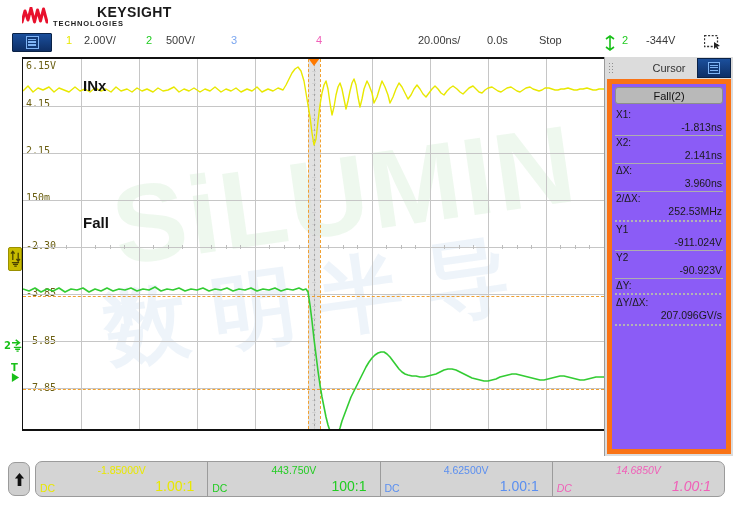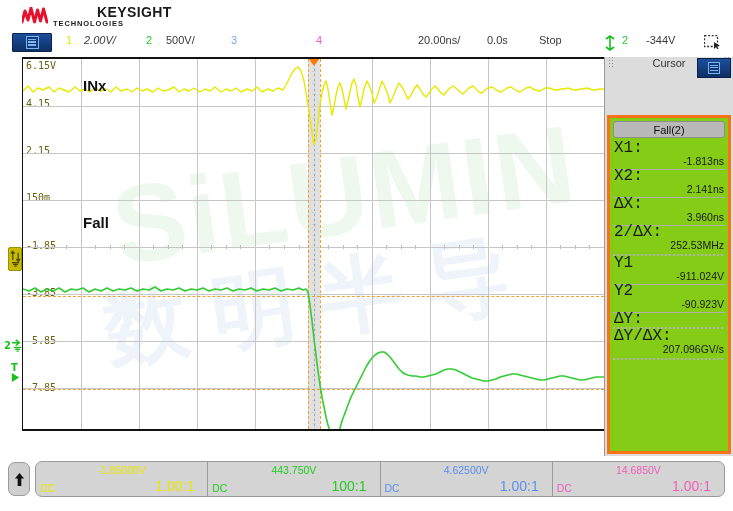--- a/index.html
+++ b/index.html
@@ -71,51 +71,51 @@
   .chmark1 { left:8px; width:14px; height:24px; background:#c8bb00; border:1px solid #9a9000; border-radius:2px;
              display:flex; align-items:center; justify-content:center; }
   .chmark2 { left:4px; color:#19c019; font-weight:bold; display:flex; align-items:center; gap:1px; }
   .trigmark { left:11px; color:#19c019; font-weight:bold; font-size:10px; }
 
   .trace-label { position:absolute; font-size:15px; font-weight:bold; color:#111; font-family:"Liberation Sans",sans-serif; }
 
   
   .side { position:absolute; left:604px; top:57px; width:129px; height:399px;
           background:#dcdcdc; border-left:1px solid #9a9a9a; }
-  .side-head { position:relative; height:22px; background:#dcdcdc; display:flex; }
+  .side-head { position:relative; height:22px; background:#dcdcdc; display:flex; align-items:center; }
   .side-title { flex:1; text-align:center; font-size:11px; color:#333; }
   .grip { width:4px; height:11px; margin:0 4px;
           background:repeating-linear-gradient(#8f8f8f 0 1px, transparent 1px 3px),
                      repeating-linear-gradient(#8f8f8f 0 1px, transparent 1px 3px);
           background-size:1px 100%, 1px 100%; background-position:0 0, 3px 0; background-repeat:no-repeat; }
   .side-menu-btn { position:absolute; right:2px; top:1px; width:34px; height:20px;
                    background:linear-gradient(#1b4f9c,#0e2f66); border:1px solid #0a2247;
                    display:flex; align-items:center; justify-content:center; }
   .side-menu-btn .glyph { width:12px; height:12px; border:1.3px solid #7fb4f5; background:#123a77; }
   .side-menu-btn .glyph i { display:block; height:1.2px; background:#7fb4f5; margin:1.5px 1.4px 0; }
   .side-body { position:absolute; left:2px; top:22px; right:2px; bottom:2px;
-               background:#84cc16; border:3px solid #f97316;margin-top:36px; }
+               background:#8b5cf6; border:5px solid #f97316; }
   .fall-btn { margin:3px 3px 4px; height:17px; background:#b9b9b9; border:1px solid #8d8d8d;
               border-radius:3px; display:flex; align-items:center; justify-content:center;
               font-size:11px; color:#111; }
   .cur-row { padding:0 4px; }
-  .cur-k { font-size:16px; color:#1a1a1a; line-height:13px;font-family:Liberation Mono, monospace; }
+  .cur-k { font-size:10px; color:#1a1a1a; line-height:13px; }
   .cur-v { font-size:10.5px; color:#1a1a1a; line-height:13px; text-align:right; padding-bottom:1px; }
   .sep { height:1px; background:#aeaeae; margin:0 3px; }
   .sep-dot { height:2px; margin:1px 3px;
              background:repeating-linear-gradient(90deg,#b3b3b3 0 2px, transparent 2px 4px); }
 
   
   .footer { position:absolute; left:0; top:456px; width:733px; height:55px; background:#fff; }
   .up-btn { position:absolute; left:8px; top:6px; width:22px; height:34px; background:#cfcfcf;
             border:1px solid #9b9b9b; border-radius:7px; display:flex; align-items:center; justify-content:center; }
   .ch-strip { position:absolute; left:35px; top:5px; width:690px; height:36px;
               background:#d4d4d4; border:1px solid #9b9b9b; border-radius:7px; display:flex; }
   .ch-box { flex:1; position:relative; border-right:1px solid #9b9b9b; }
-  .ch-box:last-child { border-right:none; }
+  .ch-box:last-child { border-right:none;font-style:italic; }
   .ch-top { position:absolute; left:0; right:0; top:2px; text-align:center; font-size:10.5px; }
   .ch-dc { position:absolute; left:4px; bottom:2px; font-size:10.5px; }
   .ch-ratio { position:absolute; right:13px; bottom:2px; font-size:14px; }
 </style>
 </head>
 <body>
 
 <div id="app">
 
   <div class="header">
@@ -132,21 +132,21 @@
 
   <div class="toolbar">
     <div class="menu-btn">
       <div class="glyph">
           <i></i>
           <i></i>
           <i></i>
         </div>
     </div>
     <div class="tb-item ch1c" style="left:66px;">1</div>
-    <div class="tb-item tb-dark" style="left:84px;font-style:italic;">2.00V/</div>
+    <div class="tb-item tb-dark" style="left:84px;">2.00V/</div>
     <div class="tb-item ch2c" style="left:146px;">2</div>
     <div class="tb-item tb-dark" style="left:166px;">500V/</div>
     <div class="tb-item ch3c" style="left:231px;">3</div>
     <div class="tb-item ch4c" style="left:316px;">4</div>
     <div class="tb-item tb-dark" style="left:418px;">20.00ns/</div>
     <div class="tb-item tb-dark" style="left:487px;">0.0s</div>
     <div class="tb-item tb-dark" style="left:539px;">Stop</div>
     <svg style="position:absolute;left:604px;top:4px;width:12px;height:16px;" viewBox="0 0 12 16">
       <path d="M6 1 L6 15 M2 4 L6 1 L10 4 M2 12 L6 15 L10 12" stroke="#19c019" stroke-width="1.6" fill="none"></path>
     </svg>
@@ -157,21 +157,21 @@
       <path d="M10 7 L10 14 L12 12 L13.5 14.5 L14.6 13.7 L13.2 11.4 L16 11 Z" fill="#222"></path>
     </svg>
   </div>
 
   <div class="scope">
 
     <div class="ylab first" style="top:3px;">6.15V</div>
     <div class="ylab" style="top:41px;">4.15</div>
     <div class="ylab" style="top:88px;">2.15</div>
     <div class="ylab" style="top:135px;">150m</div>
-    <div class="ylab" style="top:183px;">-1.85</div>
+    <div class="ylab" style="top:183px;">-2.30</div>
     <div class="ylab" style="top:230px;">-3.85</div>
     <div class="ylab" style="top:278px;">-5.85</div>
     <div class="ylab" style="top:325px;">-7.85</div>
 
     <div class="xlab" style="left:107px;">-80.0n</div>
     <div class="xlab" style="left:222px;">-40.0n</div>
     <div class="xlab" style="left:313px;">0.0</div>
     <div class="xlab" style="left:452px;">40.0n</div>
     <div class="xlab" style="left:566px;">80.0ns</div>
 

